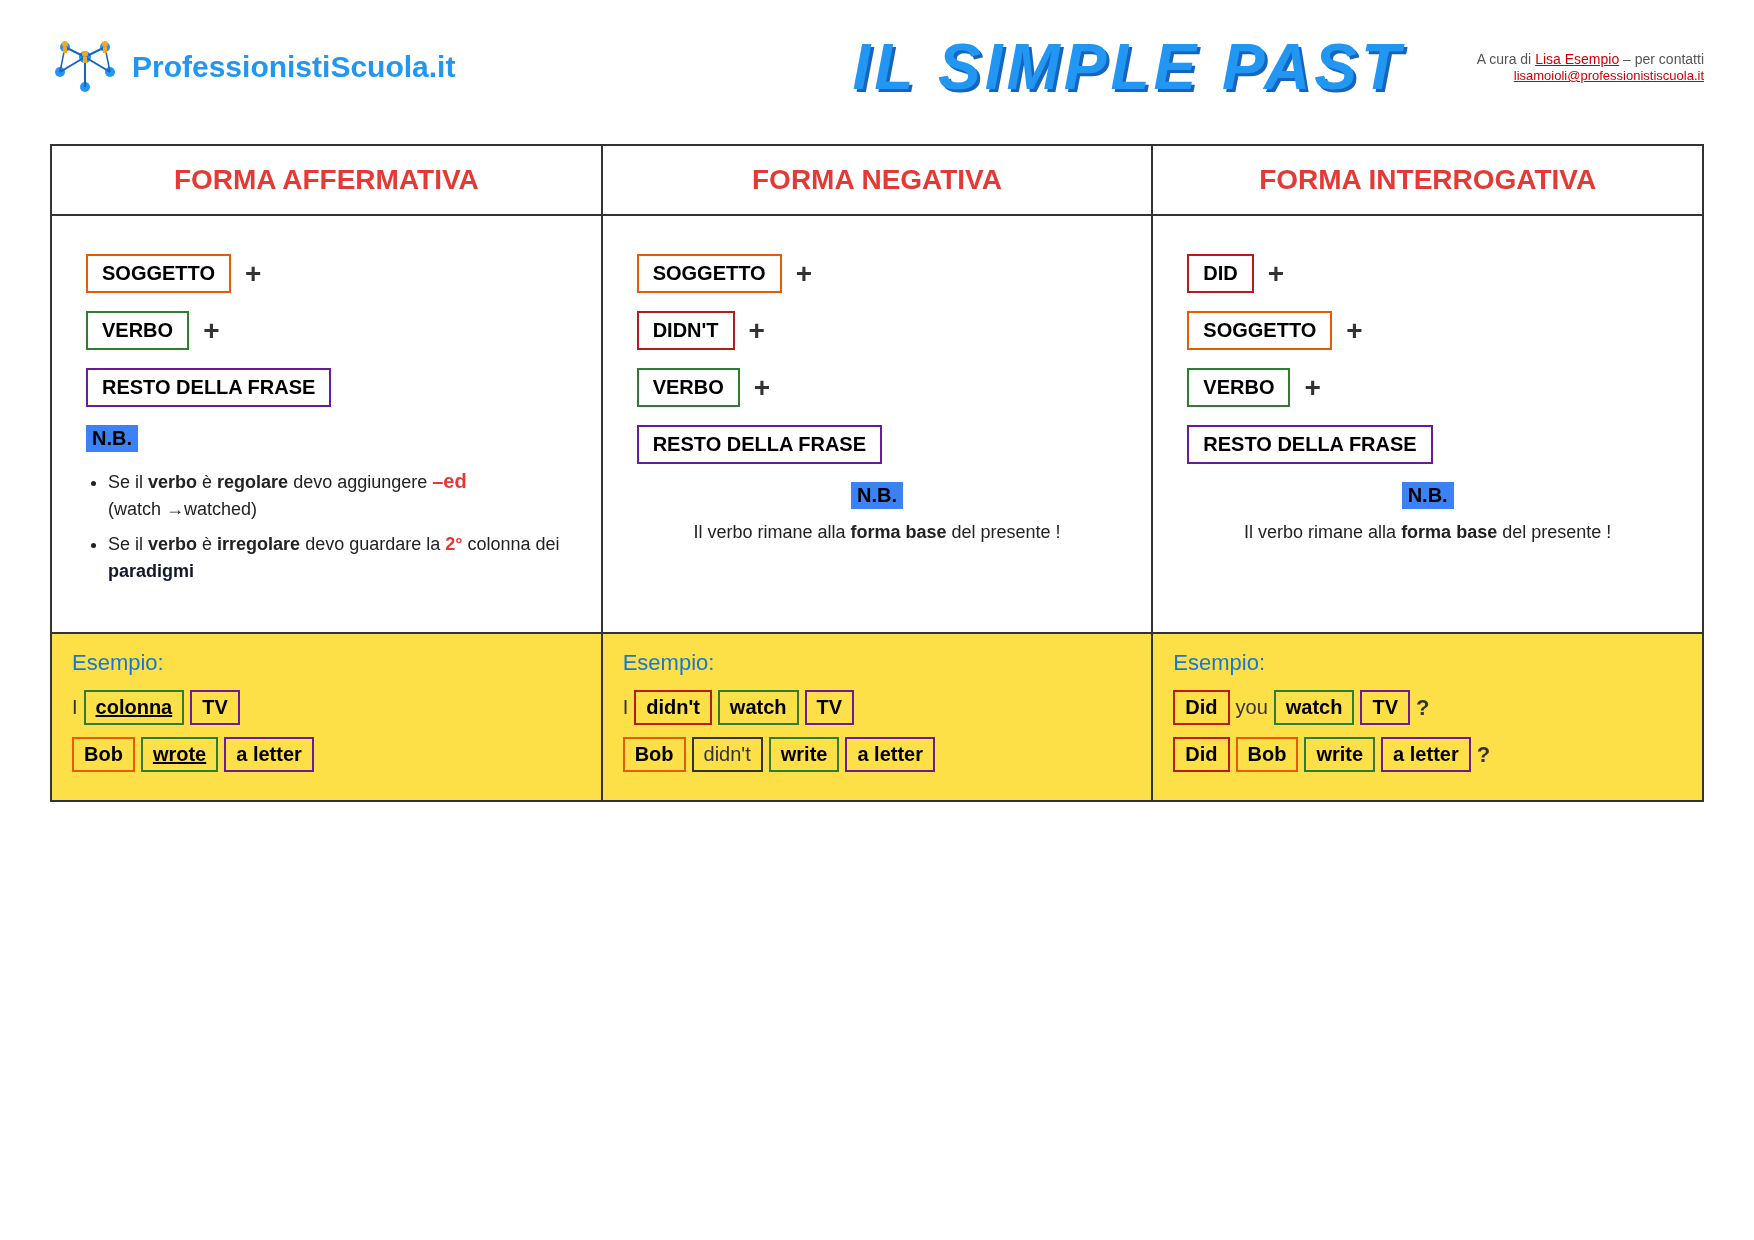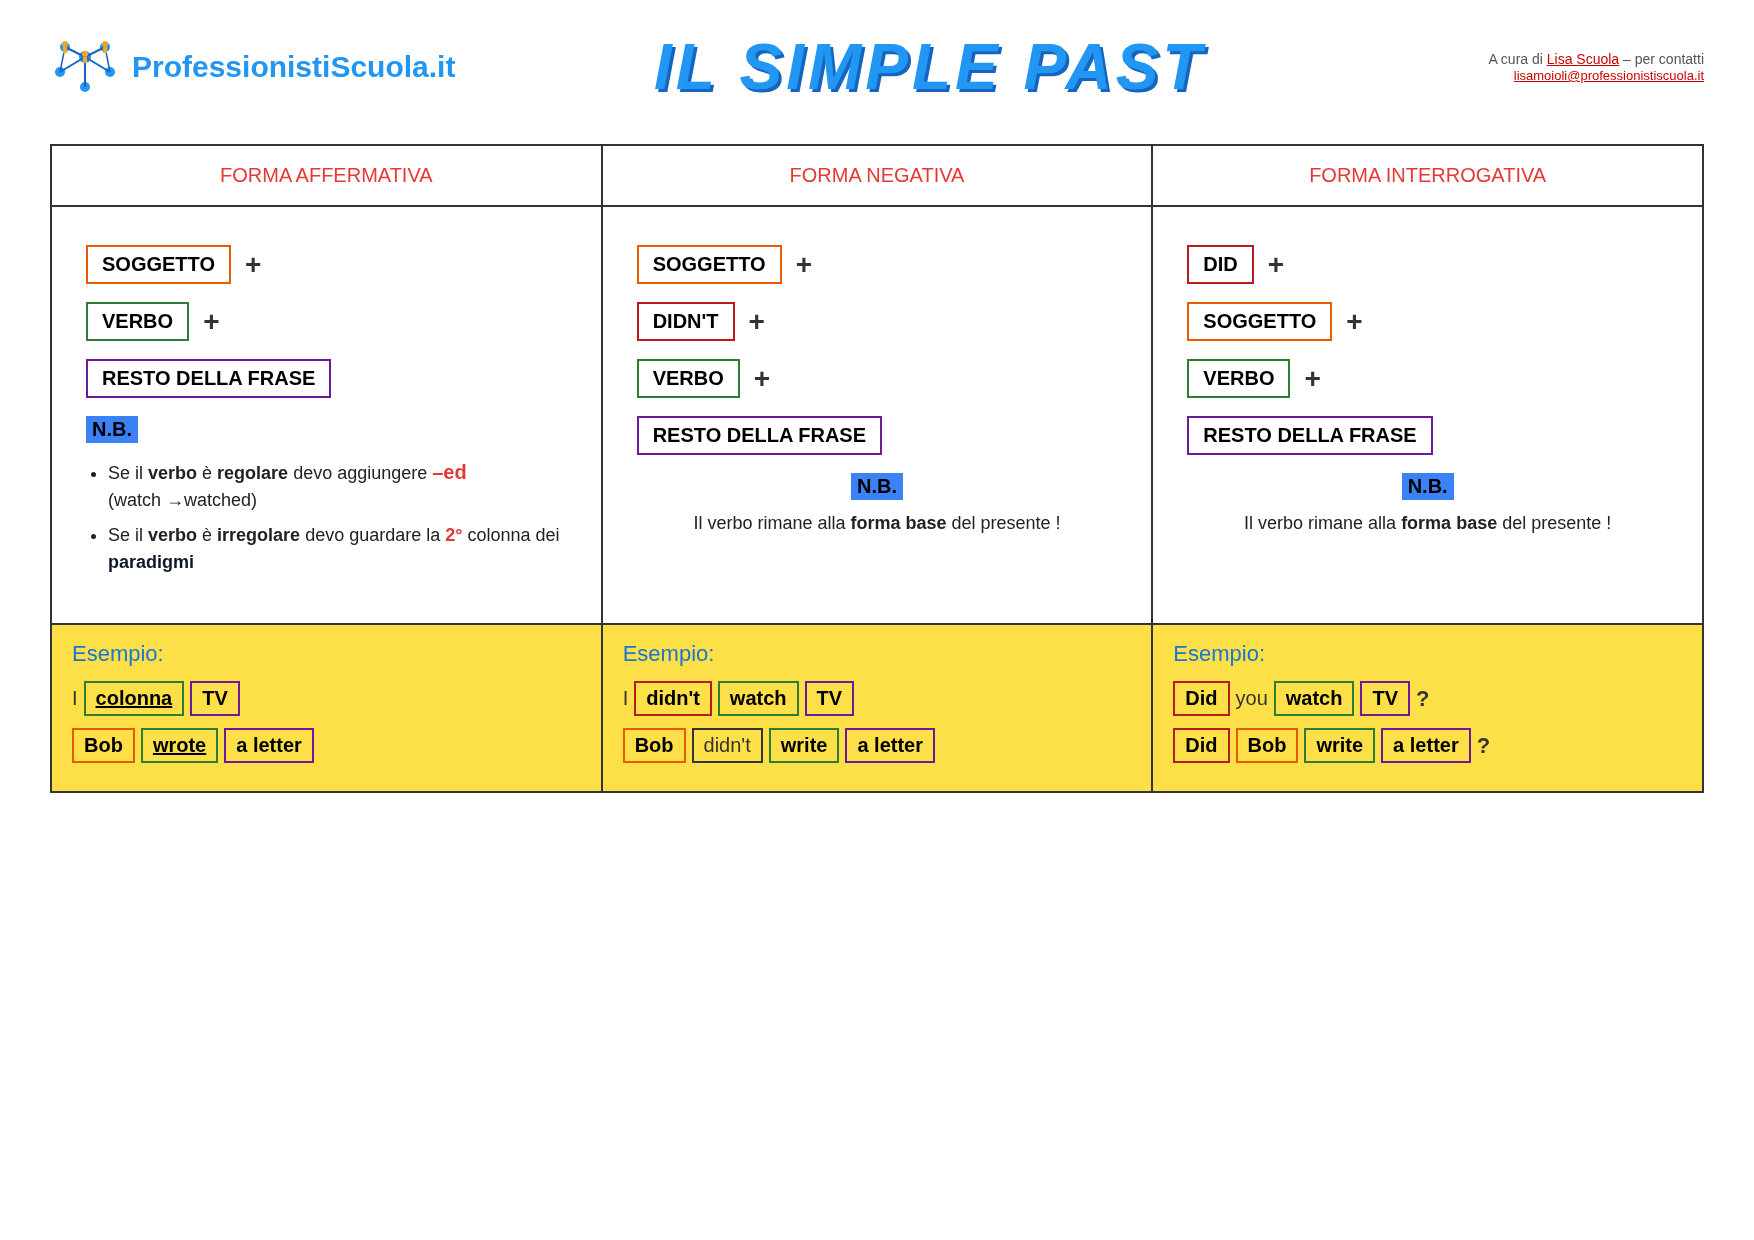--- a/index.html
+++ b/index.html
@@ -30,21 +30,21 @@
     }
     .logo-text {
       font-size: 30px;
       font-weight: bold;
       color: #333;
     }
     .logo-text span {
       color: #2196F3;
     }
     .title-area {
-      text-align: center;
+      text-align: right;
       flex: 1;
     }
     .main-title {
       font-size: 64px;
       font-weight: 900;
       font-style: italic;
       color: #2196F3;
       text-shadow: 3px 3px 0px #1565C0;
       letter-spacing: 4px;
       font-family: Impact, Arial Black, sans-serif;
@@ -66,22 +66,22 @@
     .main-table td {
       border: 2px solid #333;
       vertical-align: top;
       padding: 18px 24px;
       width: 33.33%;
     }
 
     
     .col-header {
       text-align: center;
-      font-size: 20px;
-      font-weight: 400;
+      font-size: 28px;
+      font-weight: 700;
       padding: 16px 10px;
       border-bottom: 2px solid #333;
     }
     .col-header.affermativa { color: #e53935; }
     .col-header.negativa { color: #e53935; }
     .col-header.interrogativa { color: #e53935; }
 
     
     .structure-area {
       padding: 20px 10px;
@@ -229,21 +229,21 @@
       <span>Professionisti</span><span style="color:#2196F3">Scuola</span><span>.it</span>
     </span>
   </div>
 
   <div class="title-area">
     <div class="main-title">IL SIMPLE PAST</div>
   </div>
 
   <div class="credit-area">
     <span>A cura di</span>
-    <span style="color:#c00;text-decoration:underline">Lisa Scuola</span>
+    <span style="color:#c00;text-decoration:underline">Lisa Esempio</span>
     <span> – per contatti</span>
     <span style="color:#c00;text-decoration:underline;font-size:13px">lisamoioli@professionistiscuola.it</span>
   </div>
 </div>
 
 <table class="main-table">
 
   <tbody>
       <tr>
     <td class="col-header affermativa">FORMA AFFERMATIVA</td>

